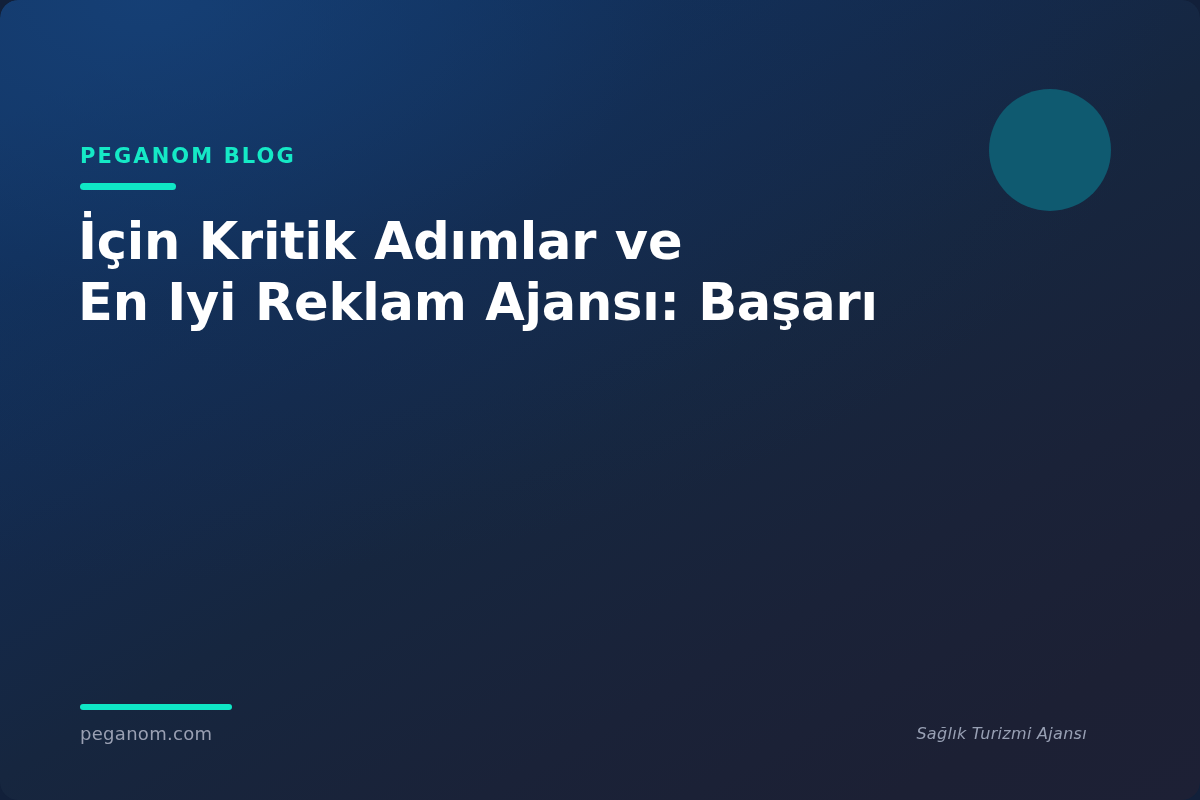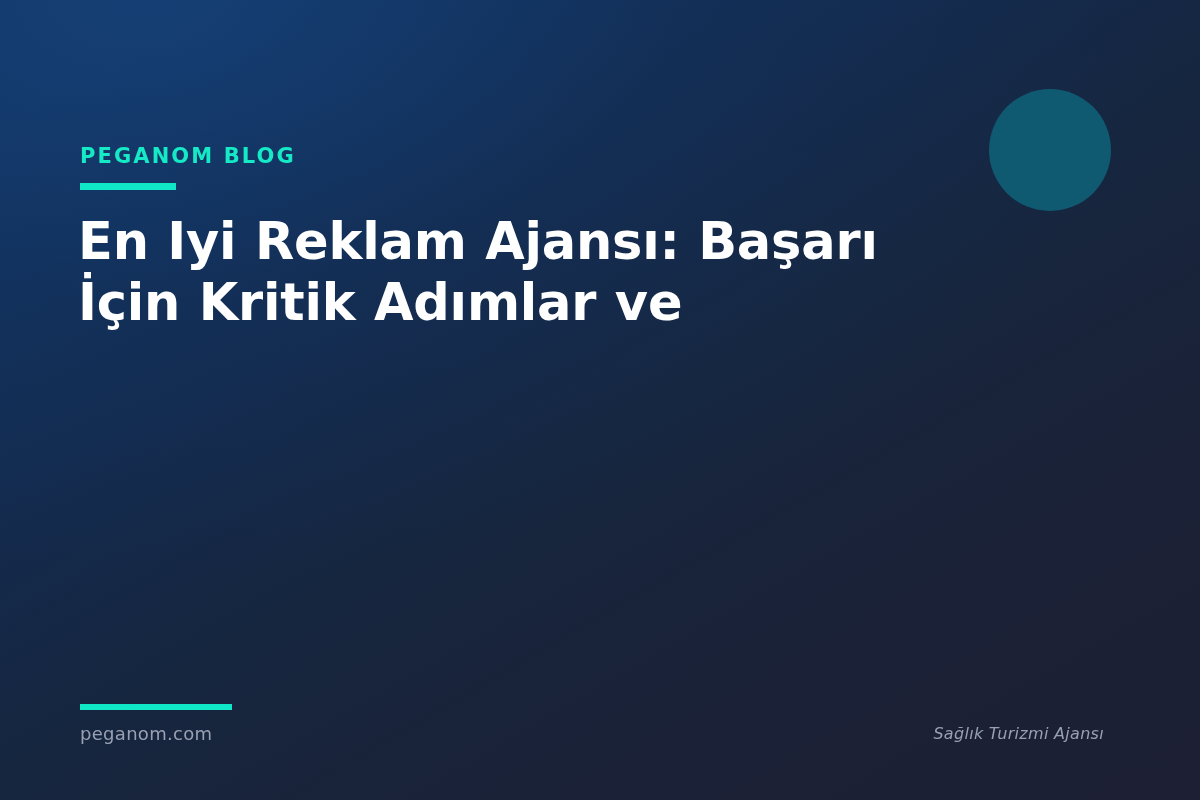--- a/index.html
+++ b/index.html
@@ -1,16 +1,16 @@
 <!DOCTYPE html>
 <html lang="tr"><head>
 <meta charset="utf-8">
 <title>Peganom Blog Card</title>
 <style>
-  * { margin: 0; padding: 0; box-sizing: border-box; }
+  * { margin: 0; padding: 0; box-sizing: border-box; border-radius: 18px; }
 
   html, body {
     width: 1200px;
     height: 800px;
     overflow: hidden;
     background: #12203a;
   }
 
   body {
     font-family: "DejaVu Sans", "Liberation Sans", sans-serif;
@@ -94,21 +94,21 @@
     letter-spacing: -0.2px;
     word-spacing: 1px;
   }
 
   #headline .hl-line { display: block; white-space: nowrap; }
 
   
   #footer {
     position: absolute;
     left: 0;
-    right: 0;
+    right: 17px;
     bottom: 0;
     height: 110px;
     padding-left: 10px;
   }
 
   #footer-rule {
     position: absolute;
     left: 80px;
     top: 14px;
     width: 152px;
@@ -149,22 +149,22 @@
   <div id="bg-sheen"></div>
 
   <div id="deco-circle"></div>
 
   <div id="kicker-block">
     <span id="kicker-text">PEGANOM BLOG</span>
     <div id="kicker-rule"></div>
   </div>
 
   <h1 id="headline">
+    <span class="hl-line">İçin Kritik Adımlar ve</span>
     <span class="hl-line">En Iyi Reklam Ajansı: Başarı</span>
-    <span class="hl-line">İçin Kritik Adımlar ve</span>
   </h1>
 
   <div id="footer">
     <div id="footer-rule"></div>
     <span id="footer-site">peganom.com</span>
     <span id="footer-tagline">Sağlık Turizmi Ajansı</span>
   </div>
 
 </div>
 

